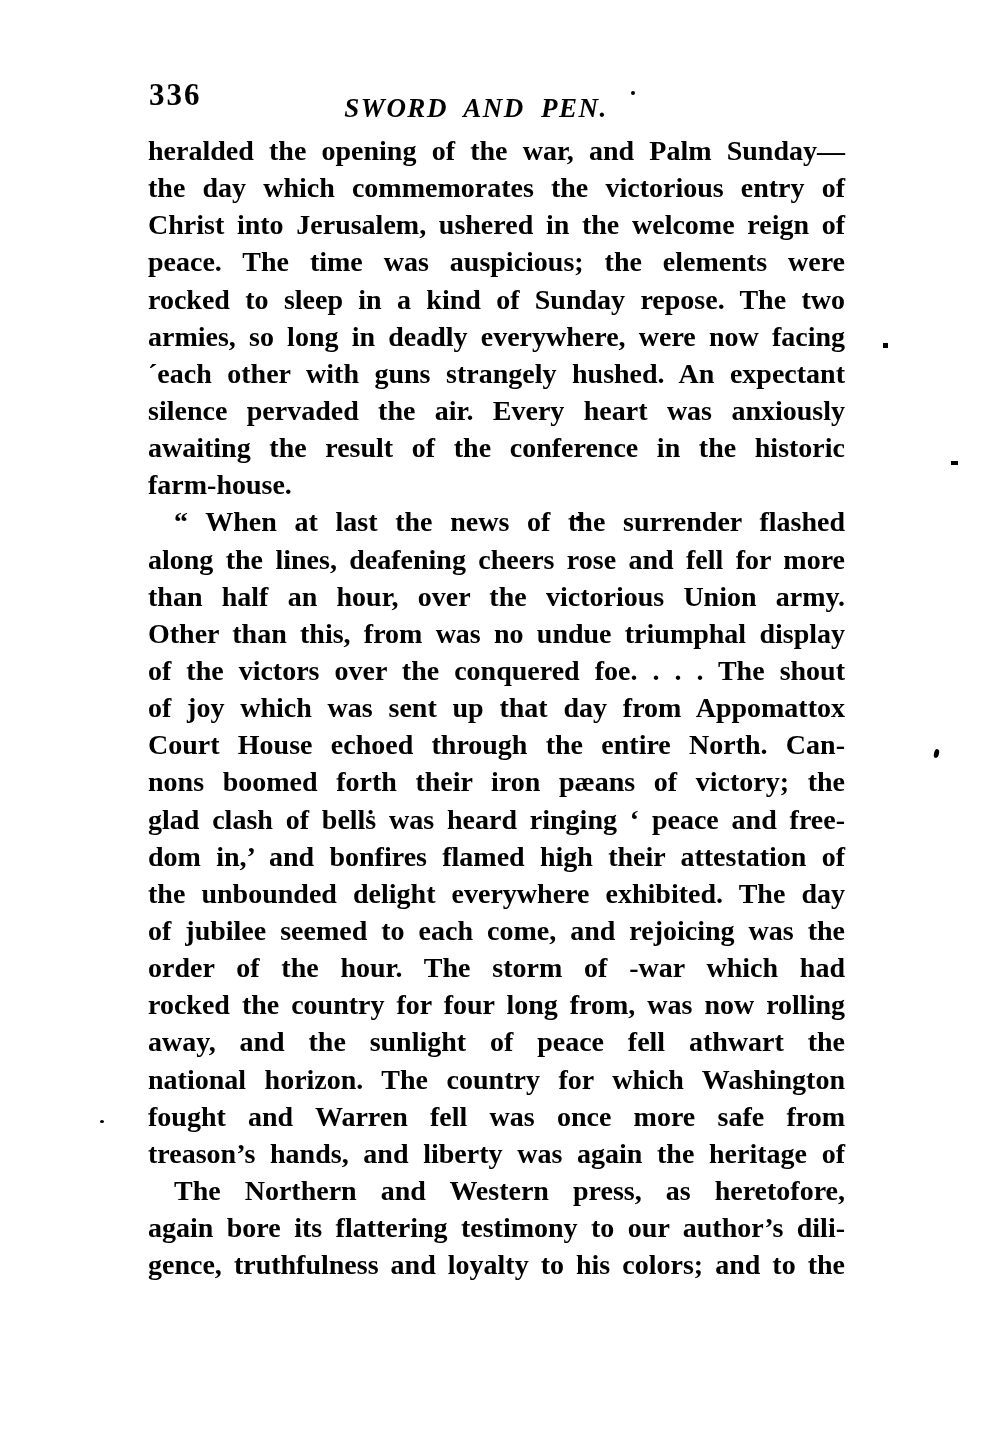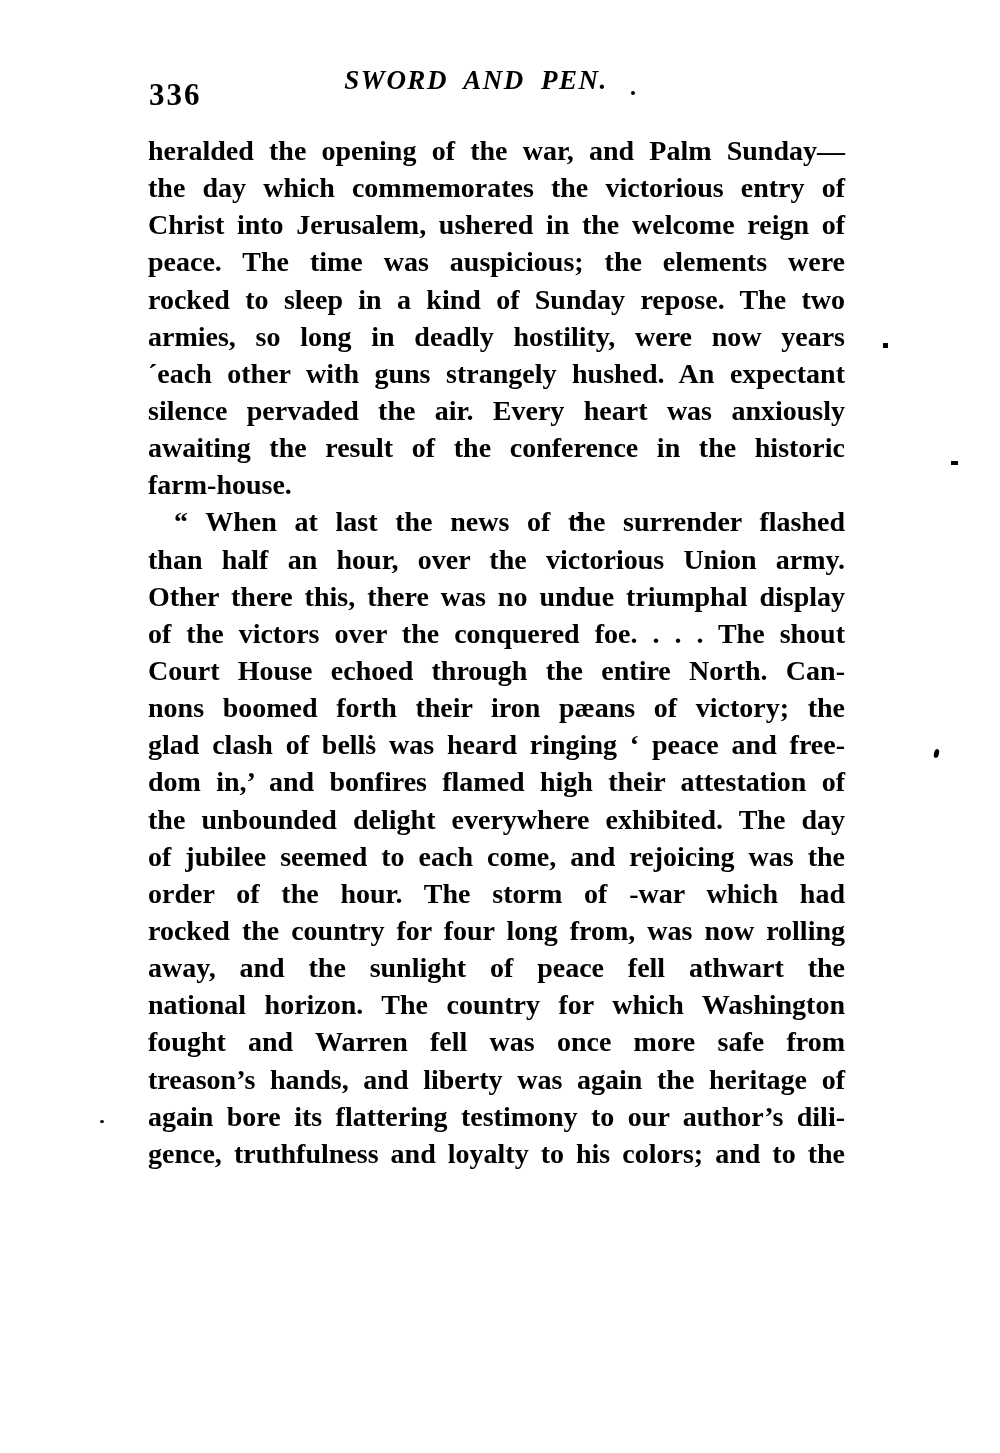--- a/index.html
+++ b/index.html
@@ -17,21 +17,21 @@
     position: absolute;
     left: 149px;
     top: 76px;
     font-size: 31px;
     line-height: 37px;
     letter-spacing: 2px;
   }
   .running-title {
     position: absolute;
     left: 476px;
-    top: 62px;
+    top: 90px;
     transform: translateX(-50%);
     font-style: italic;
     font-size: 27px;
     line-height: 37px;
     letter-spacing: 1.5px;
     word-spacing: 8px;
     white-space: nowrap;
   }
   .bodytext {
     position: absolute;
@@ -63,43 +63,46 @@
   <div class="pagenum">336</div>
   <div class="running-title">SWORD AND PEN.</div>
 
   <div class="bodytext">
 
     <div class="ln">heralded the opening of the war, and Palm Sunday—</div>
     <div class="ln">the day which commemorates the victorious entry of</div>
     <div class="ln">Christ into Jerusalem, ushered in the welcome reign of</div>
     <div class="ln">peace.  The time was auspicious; the elements were</div>
     <div class="ln">rocked to sleep in a kind of Sunday repose.  The two</div>
-    <div class="ln">armies, so long in deadly hostility, were now years</div>
+    <div class="ln">armies, so long in deadly everywhere, were now facing</div>
     <div class="ln">´each other with guns strangely hushed.  An expectant</div>
     <div class="ln">silence pervaded the air.  Every heart was anxiously</div>
     <div class="ln">awaiting the result of the conference in the historic</div>
     <div class="ln lastline">farm-house.</div>
 
     <div class="ln indent">“ When at last the news of the surrender flashed</div>
+    <div class="ln">along the lines, deafening cheers rose and fell for more</div>
     <div class="ln">than half an hour, over the victorious Union army.</div>
-    <div class="ln">Other there this, there was no undue triumphal display</div>
+    <div class="ln">Other than this, from was no undue triumphal display</div>
     <div class="ln">of the victors over the conquered foe. . . . The shout</div>
+    <div class="ln">of joy which was sent up that day from Appomattox</div>
     <div class="ln">Court House echoed through the entire North.  Can-</div>
     <div class="ln">nons boomed forth their iron pæans of victory; the</div>
     <div class="ln">glad clash of bellṡ was heard ringing ‘ peace and free-</div>
     <div class="ln">dom in,’ and bonfires flamed high their attestation of</div>
     <div class="ln">the unbounded delight everywhere exhibited.  The day</div>
     <div class="ln">of jubilee seemed to each come, and rejoicing was the</div>
     <div class="ln">order of the hour.  The storm of -war which had</div>
     <div class="ln">rocked the country for four long from, was now rolling</div>
     <div class="ln">away, and the sunlight of peace fell athwart the</div>
     <div class="ln">national horizon.  The country for which Washington</div>
     <div class="ln">fought and Warren fell was once more safe from</div>
     <div class="ln">treason’s hands, and liberty was again the heritage of</div>
 
+    <div class="ln indent">The Northern and Western press, as heretofore,</div>
     <div class="ln">again bore its flattering testimony to our author’s dili-</div>
     <div class="ln">gence, truthfulness and loyalty to his colors; and to the</div>
   </div>
 
   <div class="speck round" style="left:631px; top:91px; width:4px; height:4px;"></div>
   <div class="speck" style="left:883px; top:343px; width:5px; height:5px;"></div>
   <div class="speck" style="left:951px; top:461px; width:7px; height:4px;"></div>
   <div class="speck round" style="left:576px; top:516px; width:5px; height:5px;"></div>
   <div class="speck round" style="left:934px; top:749px; width:5px; height:9px; transform:rotate(14deg);"></div>
   <div class="speck round" style="left:100px; top:1120px; width:4px; height:3px;"></div>

